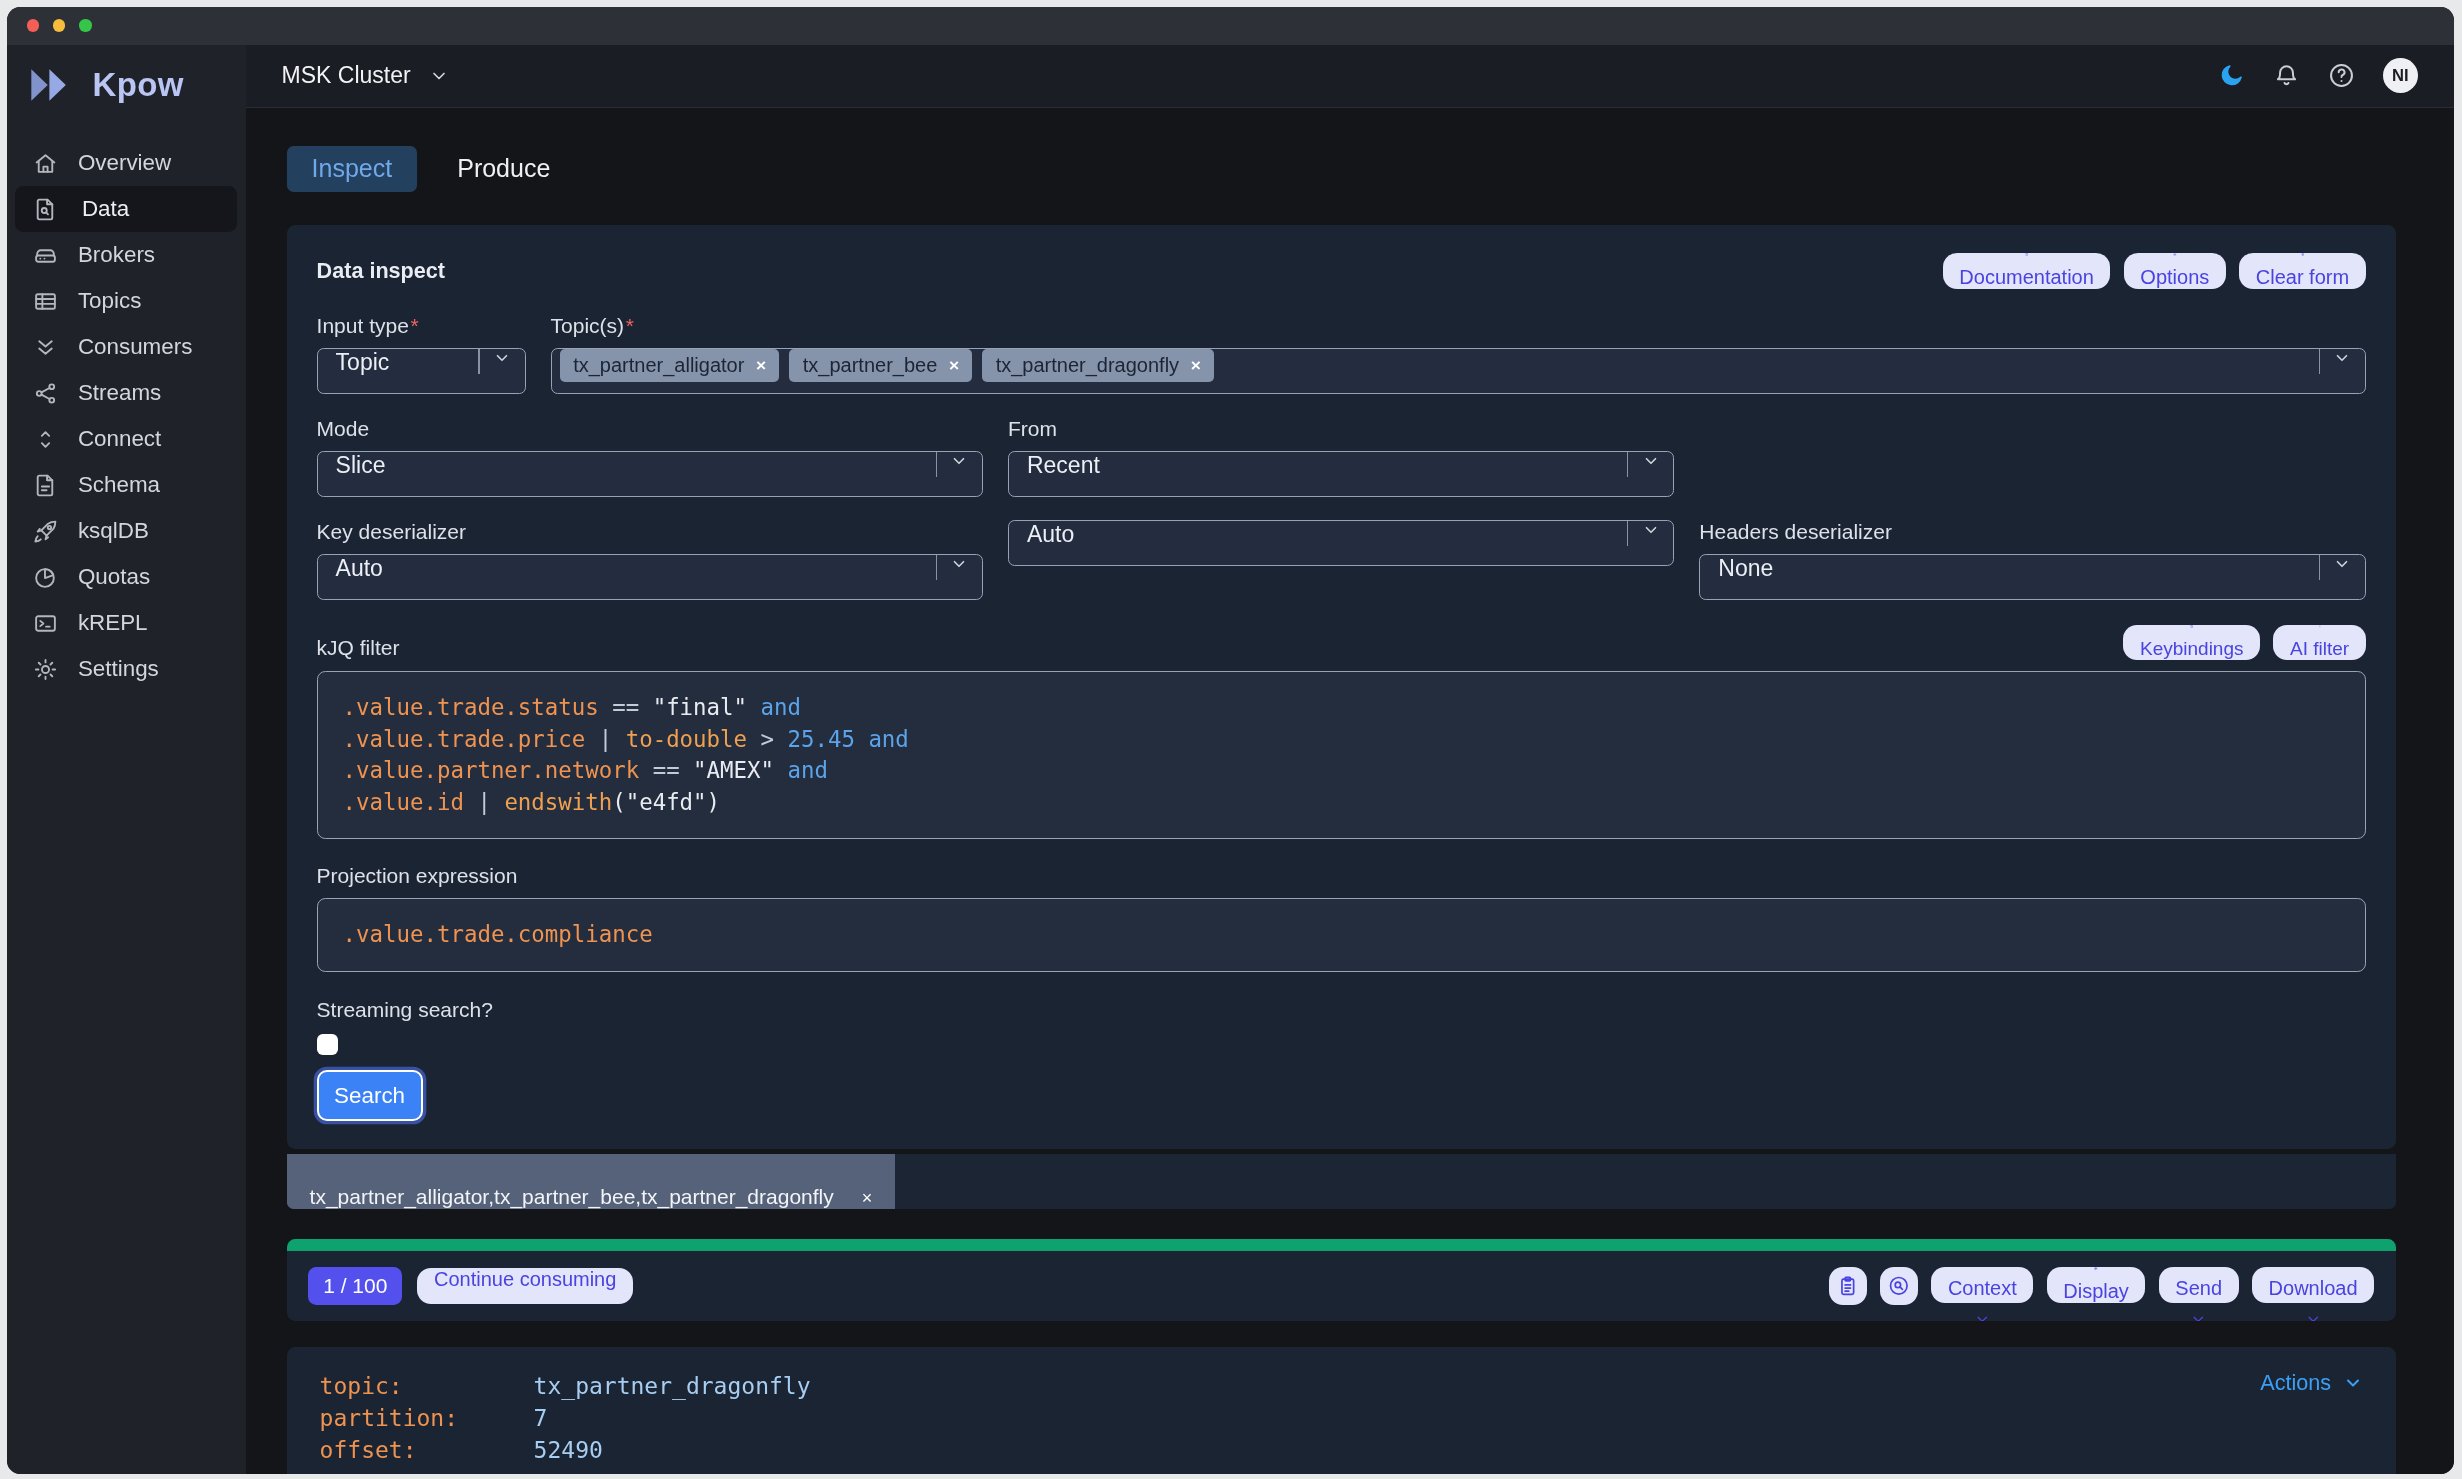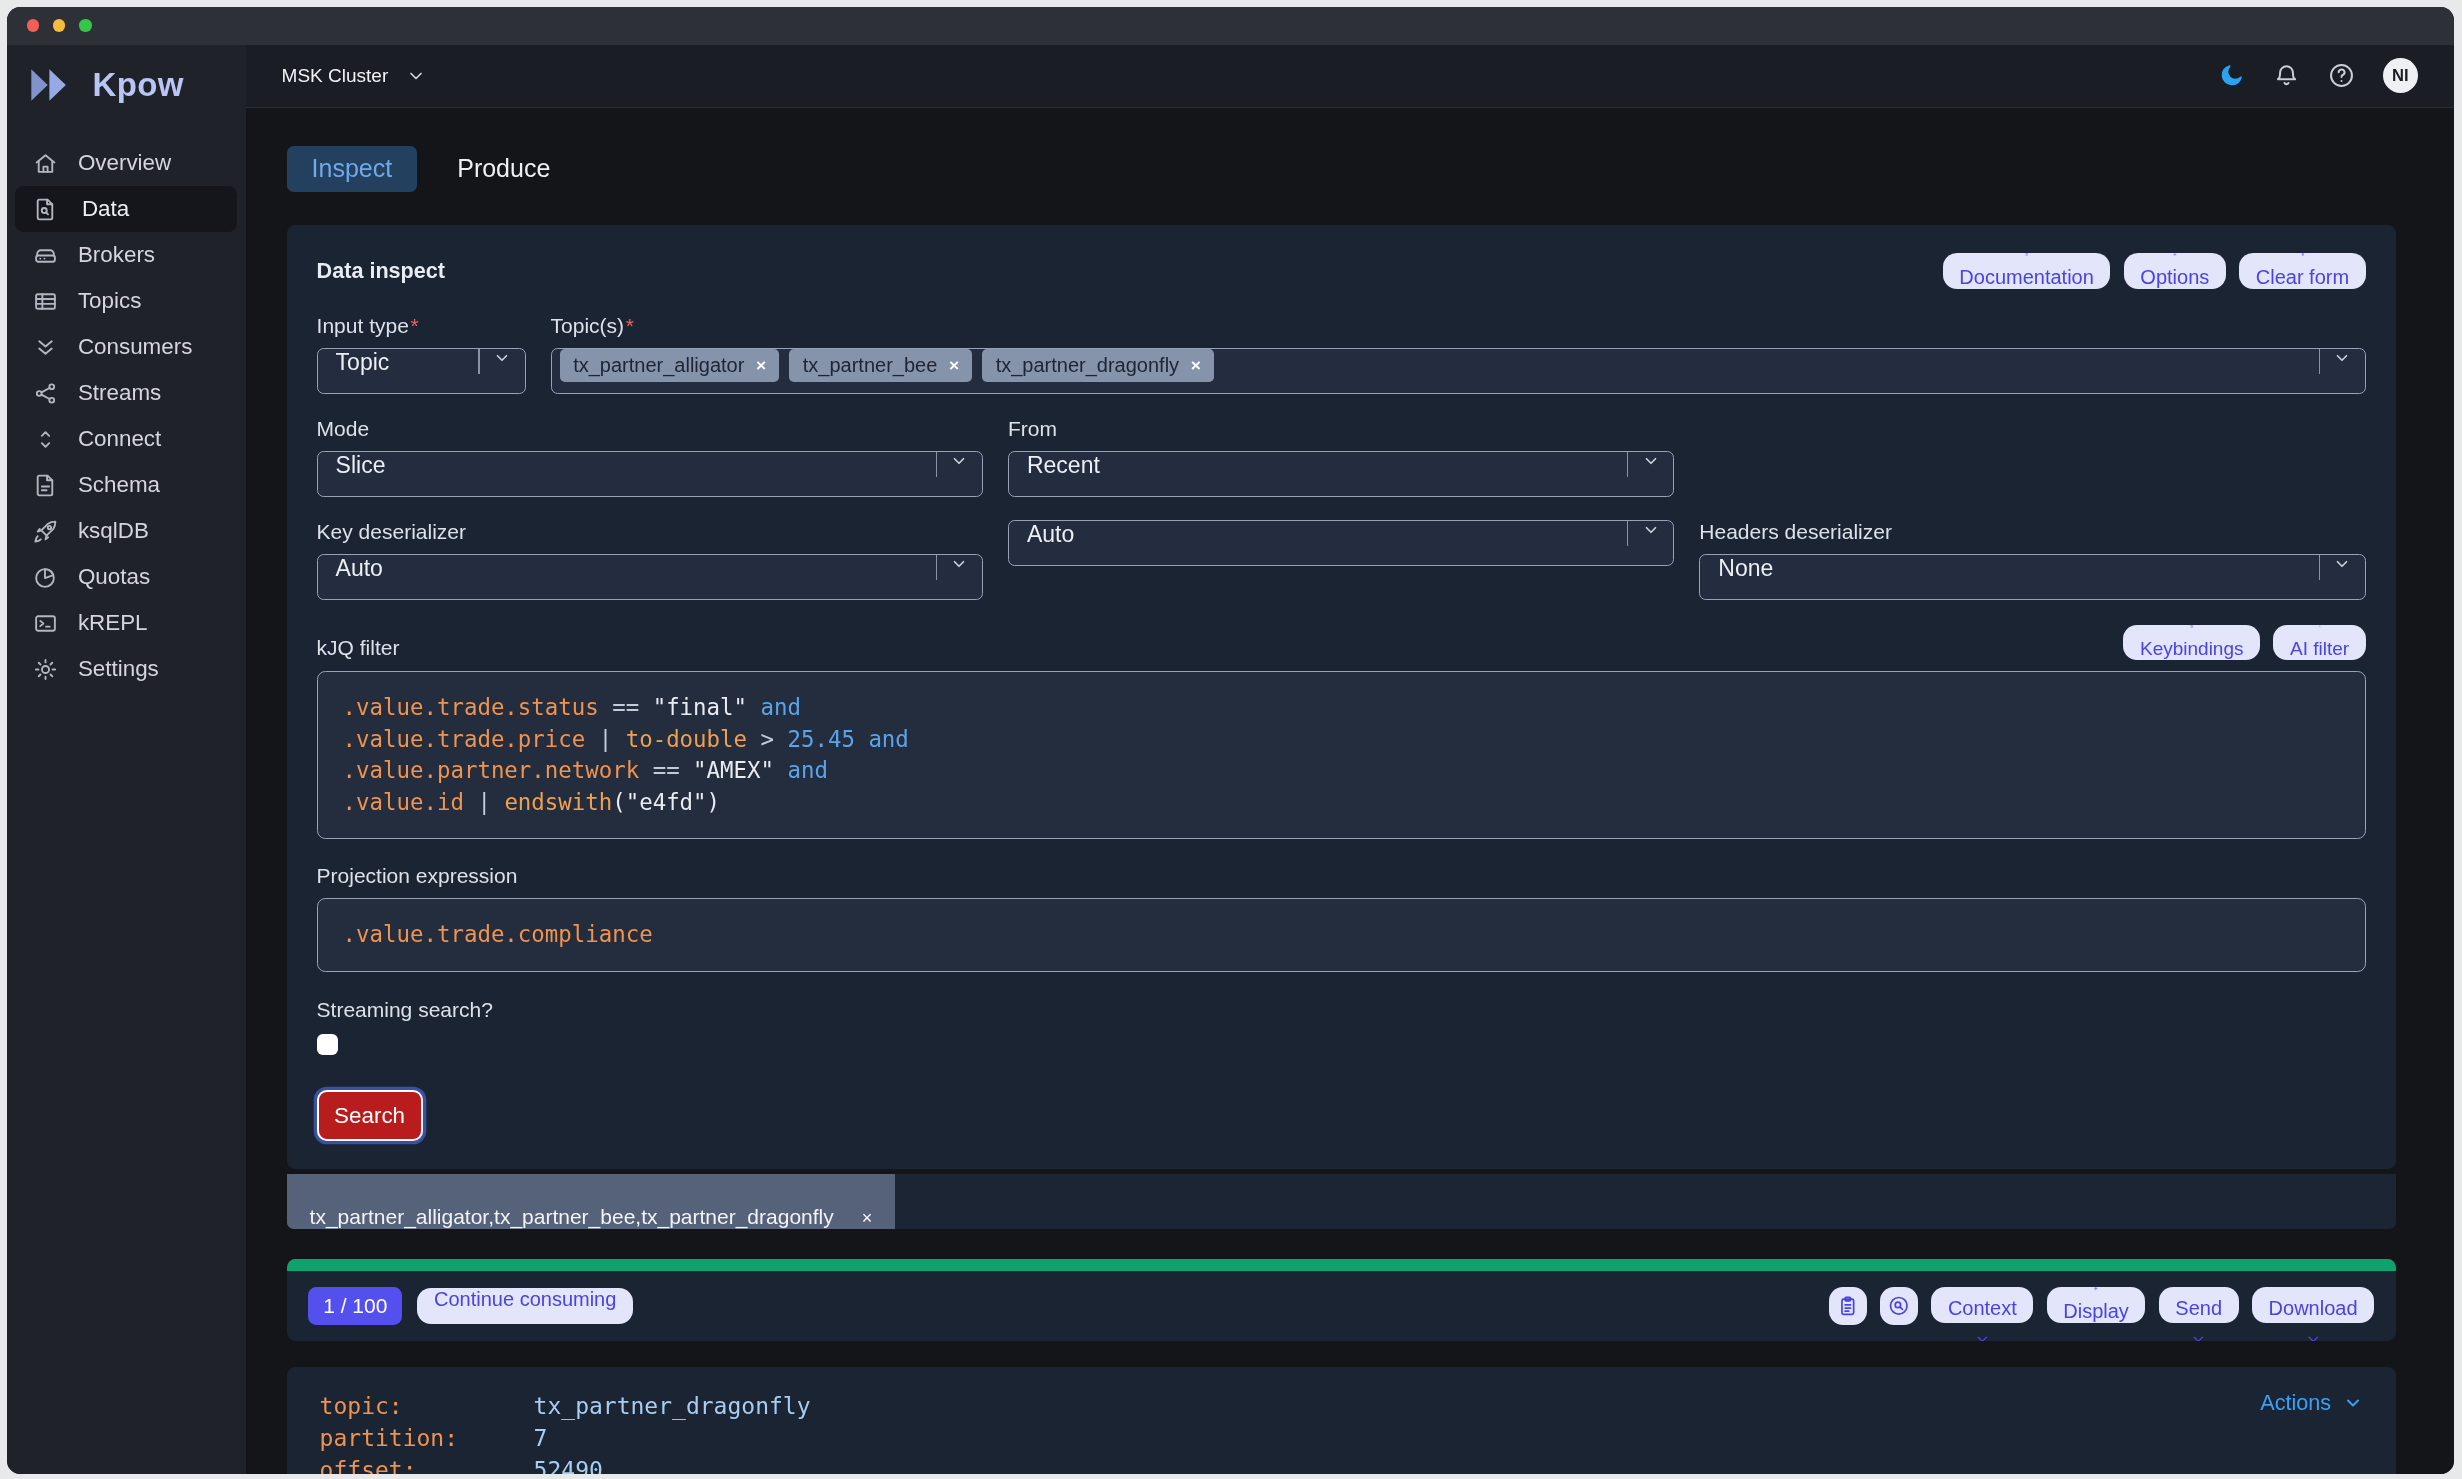--- a/index.html
+++ b/index.html
@@ -23,21 +23,21 @@
   .nav-item svg { width:25px; height:25px; stroke:#b2b6bf; fill:none; stroke-width:1.8; stroke-linecap:round; stroke-linejoin:round; flex:none; }
   .nav-item span { font-size:22.4px; color:#d4d6db; }
   .nav-item.active { background:#15161b;gap:24px; }
   .nav-item.active span { color:#eceef2; }
 
   
   .main { flex:1; display:flex; flex-direction:column; min-width:0; background:#141519; }
   .topbar { height:63px; flex:none; background:#1b1d24; border-bottom:0.8px solid #2a2c33;
             display:flex; align-items:center; padding:0 36px; }
   .cluster { display:flex; align-items:center; gap:18px; cursor:pointer; }
-  .cluster .name { font-size:19px; color:#f2f3f5; font-weight:500; }
+  .cluster .name { font-size:23px; color:#f2f3f5; font-weight:500; }
   .top-icons { margin-left:auto; display:flex; align-items:center; gap:28px; }
   .top-icons svg { width:27px; height:27px; stroke:#c9cdd5; fill:none; stroke-width:1.8; stroke-linecap:round; stroke-linejoin:round; }
   .avatar { width:35px; height:35px; border-radius:50%; background:#eef0f4; color:#1b1d24;
             font-size:16.6px; font-weight:bold; display:flex; align-items:center; justify-content:center; }
 
   .content { flex:1; padding:38px 58px 0 41px; min-height:0; }
 
   
   .tabs { display:flex; gap:15px; margin-bottom:33px; }
   .tab { height:46px; padding:16px 25px; font-size:25px; color:#eef0f3; display:flex; align-items:center; border-radius:6.6px; cursor:pointer; }
@@ -83,21 +83,21 @@
 
   .codebox { background:#232d3e; border:1.2px solid #9aa3b3; border-radius:8.3px; padding:20px 25px;
              font-family:"DejaVu Sans Mono", monospace; font-size:22.4px; line-height:31.5px; }
   .codebox.multi { min-height:162px; }
   .tp{color:#ef9350} .to{color:#c3cbd8} .ts{color:#e8ebf1} .tk{color:#5ba4ea} .tn{color:#5ba4ea} .tf{color:#efa050}
 
   .proj-label { margin-top:25px; }
   .stream-label { margin-top:26.5px; }
   .checkbox { width:21.6px; height:21.6px; background:#ffffff; border-radius:5.8px; margin-top:11.6px; cursor:pointer; }
 
-  .search-btn { margin-top:35px; width:106px; height:51px; background:#b91c1c; color:#fff;
+  .search-btn { margin-top:15px; width:106px; height:51px; background:#3b82f6; color:#fff;
                 font-size:22.4px; font-family:inherit; border:2.5px solid #ffffff; border-radius:10px;
                 box-shadow:0 0 0 3.3px rgba(82,118,255,.55); cursor:pointer; }
 
   
   .chipbar { margin-top:5px; height:55px; background:#1c2534; border-radius:0 0 6.6px 6.6px; display:flex; align-items:stretch; overflow:hidden; }
   .bigchip { background:#55627a; color:#f2f4f7; font-size:21px; display:flex; align-items:flex-end; padding:0 23px; gap:28px; }
   .bigchip .x { color:#fff; font-size:18px; cursor:pointer; }
 
   
   .resultbar { margin-top:30px; border-radius:8.3px; overflow:hidden; background:#1b2433; }

